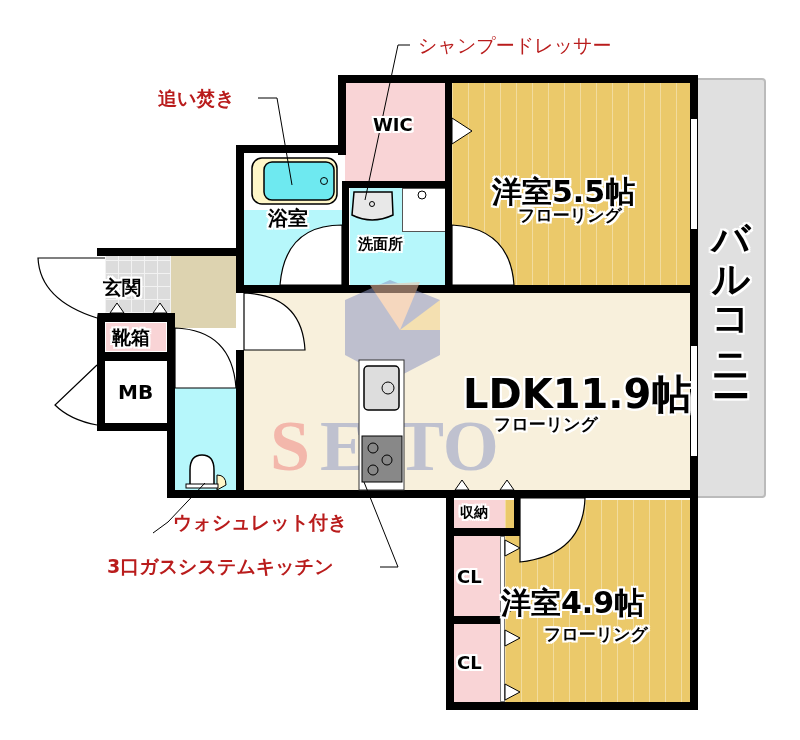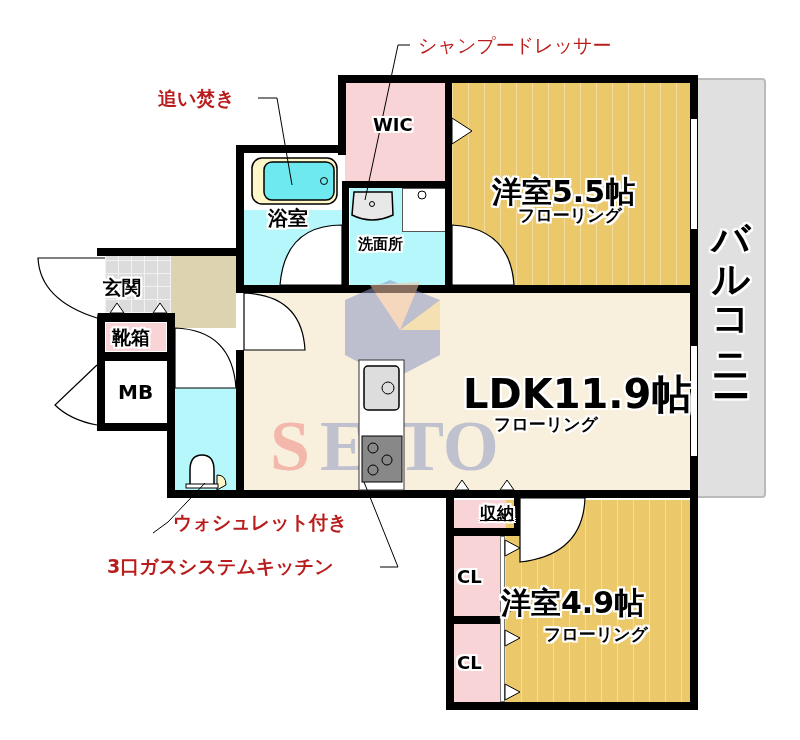--- a/index.html
+++ b/index.html
@@ -126,21 +126,21 @@
 <div class="lbl" style="left:373px;top:116px;font-size:18px;">WIC</div>
 <div class="lbl" style="left:492px;top:165px;font-size:30px;margin-top:12px;">洋室5.5帖</div>
 <div class="lbl sub" style="left:518px;top:207px;font-size:17px;">フローリング</div>
 <div class="lbl" style="left:268px;top:208px;font-size:20px;">浴室</div>
 <div class="lbl" style="left:358px;top:237px;font-size:15px;">洗面所</div>
 <div class="lbl" style="left:103px;top:278px;font-size:19px;">玄関</div>
 <div class="lbl" style="left:112px;top:328px;font-size:19px;border-radius:6px;">靴箱</div>
 <div class="lbl" style="left:118px;top:382px;font-size:20px;">MB</div>
 <div class="lbl" style="left:463px;top:374px;font-size:40px;">LDK11.9帖</div>
 <div class="lbl sub" style="left:494px;top:416px;font-size:17px;">フローリング</div>
-<div class="lbl" style="left:480px;top:505px;font-size:17px;text-decoration:underline;">収納</div>
+<div class="lbl" style="left:460px;top:505px;font-size:14px;">収納</div>
 <div class="lbl" style="left:457px;top:568px;font-size:18px;">CL</div>
 <div class="lbl" style="left:457px;top:654px;font-size:18px;">CL</div>
 <div class="lbl" style="left:501px;top:588px;font-size:30px;">洋室4.9帖</div>
 <div class="lbl sub" style="left:544px;top:626px;font-size:17px;">フローリング</div>
 
 <div class="note" style="left:158px;top:89px;">追い焚き</div>
 <div class="note" style="left:418px;top:36px;font-weight:normal;">シャンプードレッサー</div>
 <div class="note" style="left:173px;top:513px;">ウォシュレット付き</div>
 <div class="note" style="left:107px;top:557px;">3口ガスシステムキッチン</div>
 

